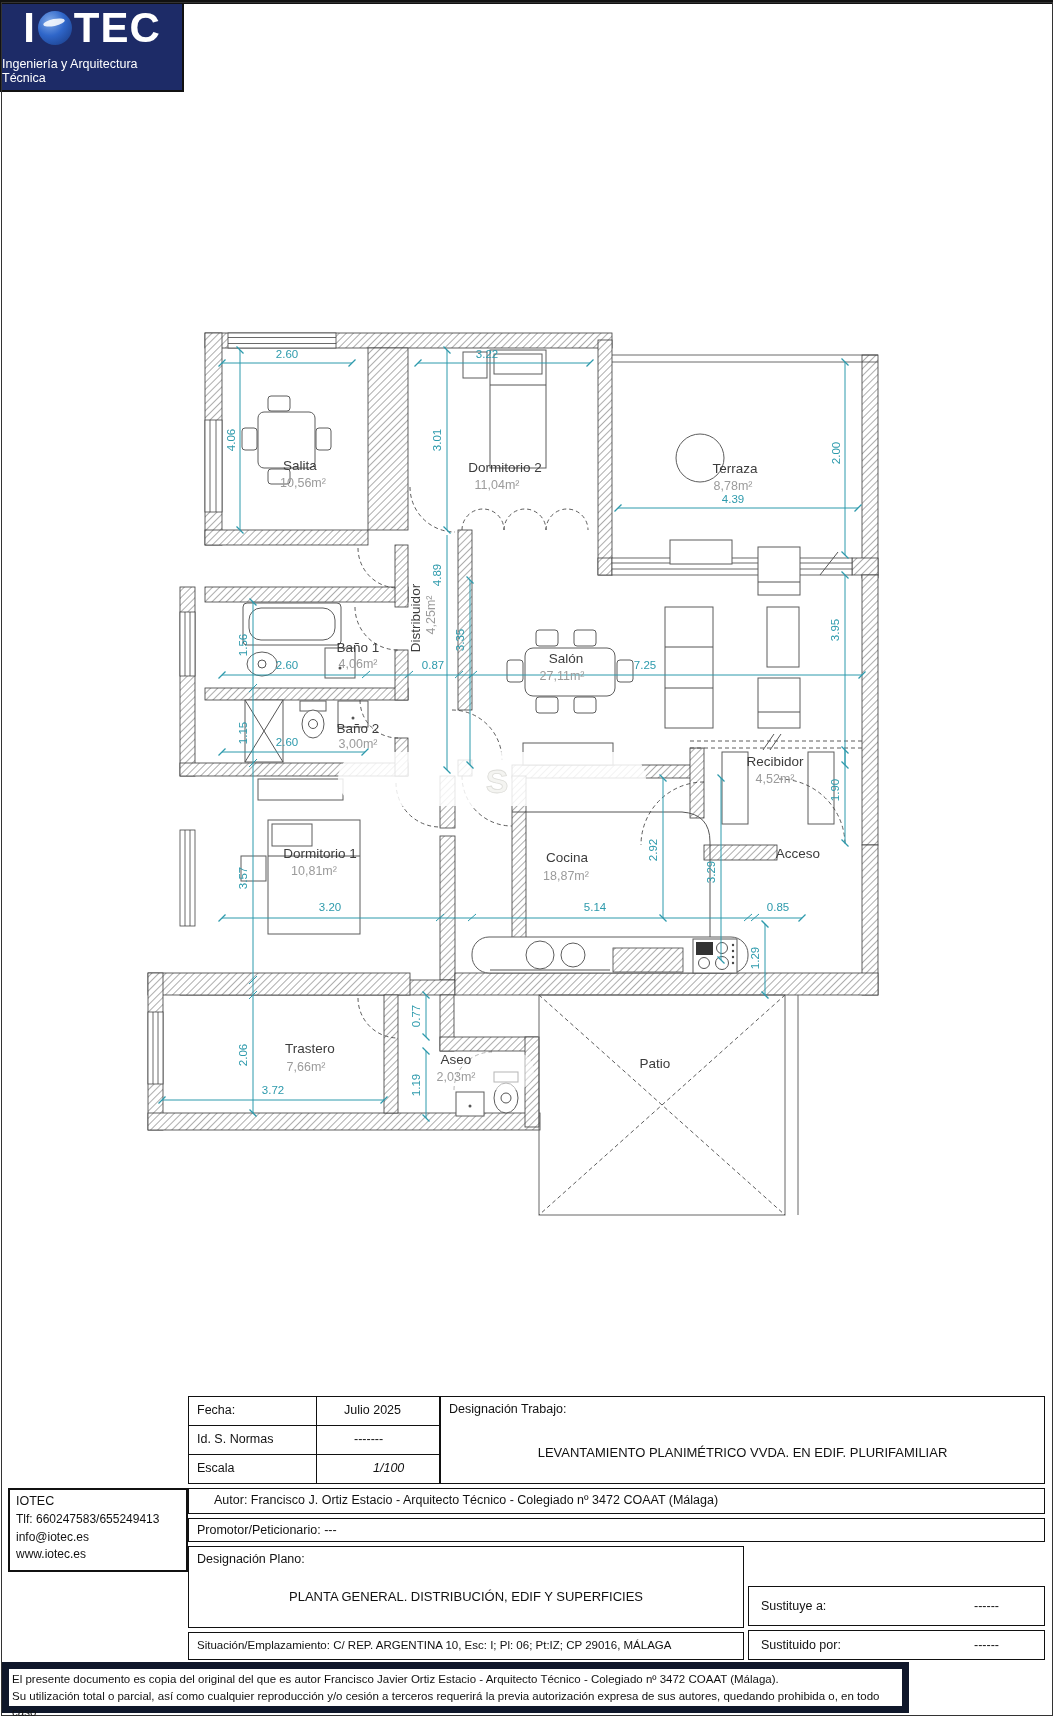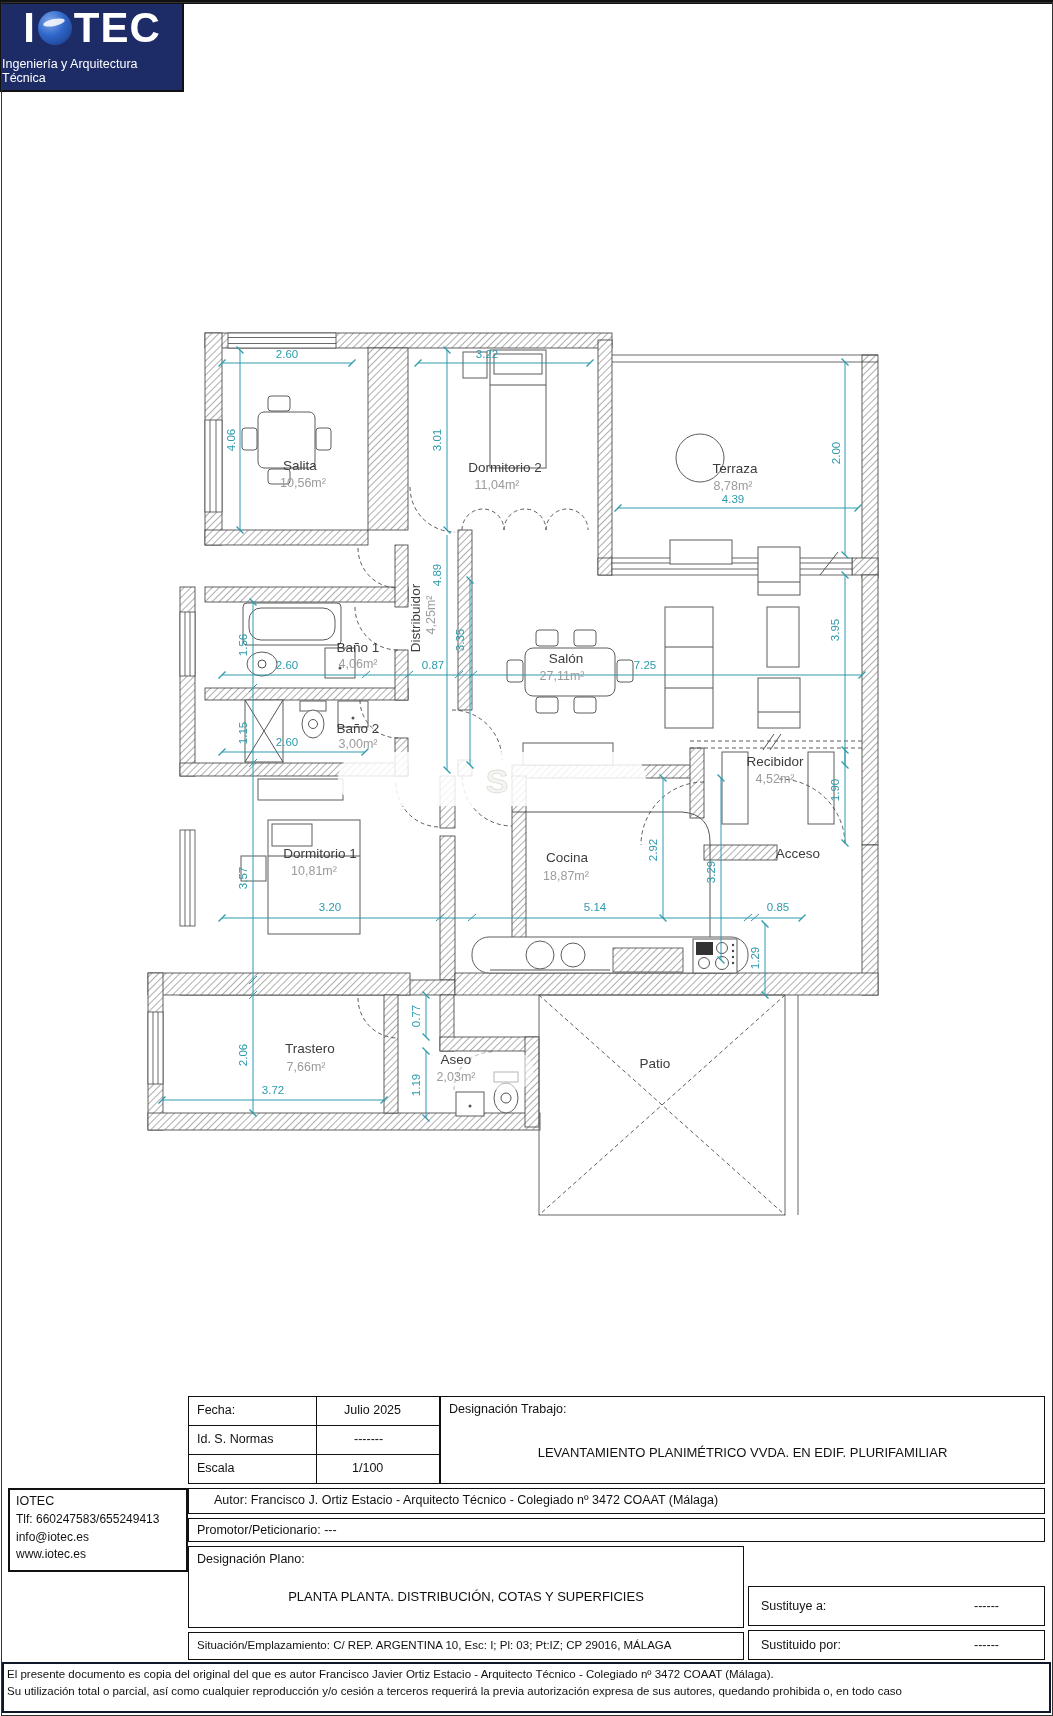--- a/index.html
+++ b/index.html
@@ -23,22 +23,22 @@
   #logoRow{display:flex;align-items:center;color:#fff;font-weight:bold;font-size:42px;line-height:1;letter-spacing:1px;}
   #logoSphere{width:34px;height:34px;border-radius:50%;margin:0 2px;
       background:radial-gradient(circle at 35% 30%, #7fa8e8 0%, #2f66c9 45%, #17377e 100%);
       position:relative;}
   #logoSphere:after{content:"";position:absolute;left:5px;top:8px;width:22px;height:7px;border-radius:50%;
       background:rgba(255,255,255,0.85);transform:rotate(-12deg);}
   #logoTag{color:#fff;font-size:12.5px;margin-top:8px;}
   .cell{position:absolute;box-sizing:border-box;border:1.5px solid #111;background:#fff;}
   .cell .lab{position:absolute;left:8px;top:5px;font-size:12.5px;color:#111;}
   .cell .v{position:absolute;font-size:12.5px;color:#111;}
-  #discl{position:absolute;left:2px;top:1662px;width:1049px;height:51px;box-sizing:border-box;
-         border:2px solid #0f172a;font-size:11.5px;color:#111;line-height:1.45;padding:2px 3px;}
+  #discl{position:absolute;left:2px;top:1662px;width:907px;height:51px;box-sizing:border-box;
+         border:7px solid #0f172a;font-size:11.5px;color:#111;line-height:1.45;padding:2px 3px;}
 </style>
 </head>
 <body>
 
 <div id="sheet">
   <div id="topband"></div>
   <div class="border"></div>
 
   <svg width="1053" height="1290" viewBox="0 0 1053 1290">
     <defs>
@@ -331,21 +331,21 @@
     <span class="v" style="left:155px;top:6px;">Julio 2025</span>
     <span style="position:absolute;left:127px;top:0;bottom:0;border-left:1.5px solid #111;"></span>
   </div>
   <div class="cell" style="left:188px;top:1425px;width:252px;height:30px;">
     <span class="v" style="left:8px;top:6px;">Id. S. Normas</span>
     <span class="v" style="left:165px;top:6px;">-------</span>
     <span style="position:absolute;left:127px;top:0;bottom:0;border-left:1.5px solid #111;"></span>
   </div>
   <div class="cell" style="left:188px;top:1454px;width:252px;height:30px;">
     <span class="v" style="left:8px;top:6px;">Escala</span>
-    <span class="v" style="left:163px;top:6px;">1/100</span>
+    <span class="v" style="left:184px;top:6px;font-style:italic;">1/100</span>
     <span style="position:absolute;left:127px;top:0;bottom:0;border-left:1.5px solid #111;"></span>
   </div>
 
   <div class="cell" style="left:440px;top:1396px;width:605px;height:88px;">
     <span class="lab">Designación Trabajo:</span>
     <span class="v" style="left:0;right:0;top:48px;text-align:center;font-size:13px;">LEVANTAMIENTO PLANIMÉTRICO VVDA. EN EDIF. PLURIFAMILIAR</span>
   </div>
 
   <div class="cell" style="left:8px;top:1488px;width:180px;height:84px;border-width:2px;">
     <span class="v" style="left:6px;top:4px;">IOTEC</span>
@@ -356,24 +356,24 @@
 
   <div class="cell" style="left:188px;top:1488px;width:857px;height:26px;">
     <span class="v" style="left:25px;top:4px;">Autor: Francisco J. Ortiz Estacio - Arquitecto Técnico  - Colegiado nº 3472 COAAT (Málaga)</span>
   </div>
   <div class="cell" style="left:188px;top:1518px;width:857px;height:24px;text-decoration:underline;">
     <span class="v" style="left:8px;top:4px;">Promotor/Peticionario: ---</span>
   </div>
 
   <div class="cell" style="left:188px;top:1546px;width:556px;height:82px;">
     <span class="lab">Designación Plano:</span>
-    <span class="v" style="left:0;right:0;top:42px;text-align:center;font-size:13px;">PLANTA PLANTA. DISTRIBUCIÓN, COTAS Y SUPERFICIES</span>
+    <span class="v" style="left:0;right:0;top:42px;text-align:center;font-size:13px;">PLANTA GENERAL. DISTRIBUCIÓN, EDIF Y SUPERFICIES</span>
   </div>
   <div class="cell" style="left:188px;top:1632px;width:556px;height:28px;">
-    <span class="v" style="left:8px;top:6px;font-size:11.5px;">Situación/Emplazamiento: C/ REP. ARGENTINA 10, Esc: I; Pl: 03; Pt:IZ; CP 29016, MÁLAGA</span>
+    <span class="v" style="left:8px;top:6px;font-size:11.5px;">Situación/Emplazamiento: C/ REP. ARGENTINA 10, Esc: I; Pl: 06; Pt:IZ; CP 29016, MÁLAGA</span>
   </div>
 
   <div class="cell" style="left:748px;top:1586px;width:297px;height:40px;padding-left:34px;">
     <span class="v" style="left:12px;top:12px;">Sustituye a:</span>
     <span class="v" style="right:45px;top:12px;">------</span>
   </div>
   <div class="cell" style="left:748px;top:1630px;width:297px;height:30px;">
     <span class="v" style="left:12px;top:7px;">Sustituido por:</span>
     <span class="v" style="right:45px;top:7px;">------</span>
   </div>

